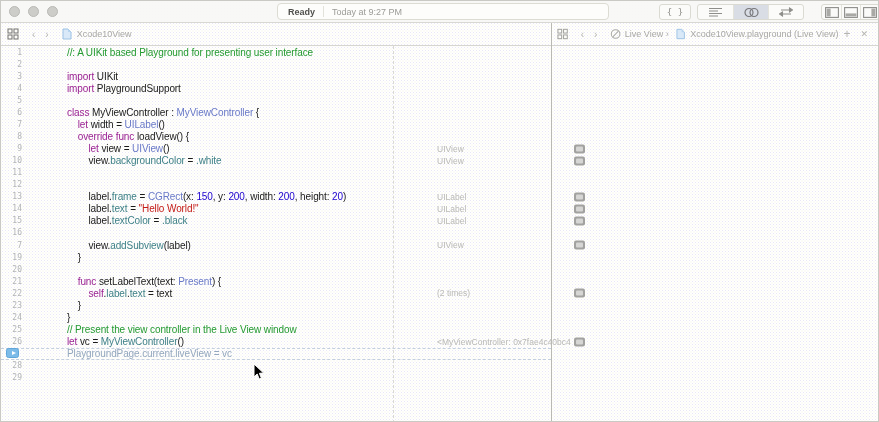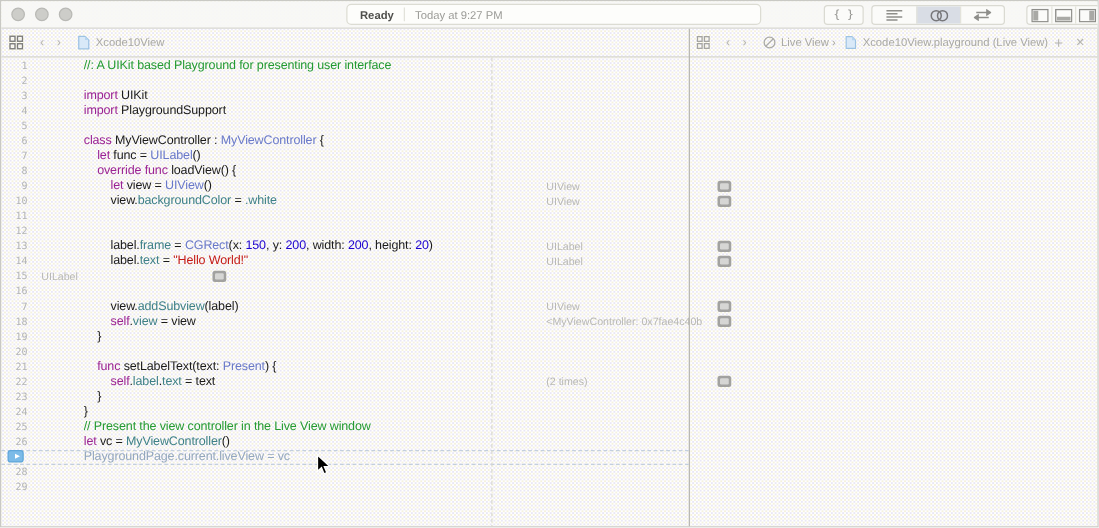--- a/index.html
+++ b/index.html
@@ -249,21 +249,21 @@
             <span class="code"></span>
             <span class="result"></span>
           </div>
           <div class="row">
             <span class="gutter">6</span>
             <span class="code"><span class="tk-k">class</span><span class="tk-d"> MyViewController : </span><span class="tk-t">MyViewController</span><span class="tk-d"> {</span></span>
             <span class="result"></span>
           </div>
           <div class="row">
             <span class="gutter">7</span>
-            <span class="code"><span class="tk-d">    </span><span class="tk-k">let</span><span class="tk-d"> func = </span><span class="tk-t">UILabel</span><span class="tk-d">()</span></span>
+            <span class="code"><span class="tk-d">    </span><span class="tk-k">let</span><span class="tk-d"> width = </span><span class="tk-t">UILabel</span><span class="tk-d">()</span></span>
             <span class="result"></span>
           </div>
           <div class="row">
             <span class="gutter">8</span>
             <span class="code"><span class="tk-d">    </span><span class="tk-k">override func</span><span class="tk-d"> loadView() {</span></span>
             <span class="result"></span>
           </div>
           <div class="row">
             <span class="gutter">9</span>
             <span class="code"><span class="tk-d">        </span><span class="tk-k">let</span><span class="tk-d"> view = </span><span class="tk-t">UIView</span><span class="tk-d">()</span></span>
@@ -289,38 +289,34 @@
             <span class="code"><span class="tk-d">        label.</span><span class="tk-p">frame</span><span class="tk-d"> = </span><span class="tk-t">CGRect</span><span class="tk-d">(x: </span><span class="tk-n">150</span><span class="tk-d">, y: </span><span class="tk-n">200</span><span class="tk-d">, width: </span><span class="tk-n">200</span><span class="tk-d">, height: </span><span class="tk-n">20</span><span class="tk-d">)</span></span>
             <span class="result"><span>UILabel</span><span class="rbtn"></span></span>
           </div>
           <div class="row">
             <span class="gutter">14</span>
             <span class="code"><span class="tk-d">        label.</span><span class="tk-p">text</span><span class="tk-d"> = </span><span class="tk-s">"Hello World!"</span></span>
             <span class="result"><span>UILabel</span><span class="rbtn"></span></span>
           </div>
           <div class="row">
             <span class="gutter">15</span>
+            <span class="code"><span class="tk-d">        label.</span><span class="tk-p">textColor</span><span class="tk-d"> = </span><span class="tk-p">.black</span></span>
             <span class="result"><span>UILabel</span><span class="rbtn"></span></span>
           </div>
           <div class="row">
             <span class="gutter">16</span>
             <span class="code"></span>
             <span class="result"></span>
           </div>
           <div class="row">
             <span class="gutter">7</span>
             <span class="code"><span class="tk-d">        view.</span><span class="tk-p">addSubview</span><span class="tk-d">(label)</span></span>
             <span class="result"><span>UIView</span><span class="rbtn"></span></span>
           </div>
           <div class="row">
-            <span class="gutter">18</span>
-            <span class="code"><span class="tk-d">        </span><span class="tk-k">self</span><span class="tk-d">.</span><span class="tk-p">view</span><span class="tk-d"> = view</span></span>
-            <span class="result"><span>&lt;MyViewController: 0x7fae4c40b</span><span class="rbtn"></span></span>
-          </div>
-          <div class="row">
             <span class="gutter">19</span>
             <span class="code"><span class="tk-d">    }</span></span>
             <span class="result"></span>
           </div>
           <div class="row">
             <span class="gutter">20</span>
             <span class="code"></span>
             <span class="result"></span>
           </div>
           <div class="row">
@@ -344,20 +340,21 @@
             <span class="result"></span>
           </div>
           <div class="row">
             <span class="gutter">25</span>
             <span class="code"><span class="tk-c">// Present the view controller in the Live View window</span></span>
             <span class="result"></span>
           </div>
           <div class="row">
             <span class="gutter">26</span>
             <span class="code"><span class="tk-k">let</span><span class="tk-d"> vc = </span><span class="tk-p">MyViewController</span><span class="tk-d">()</span></span>
+            <span class="result"><span>&lt;MyViewController: 0x7fae4c40bc4</span><span class="rbtn"></span></span>
           </div>
           <div class="row exec">
             <span class="gutter"><span class="play"></span></span>
             <span class="code"><span class="tk-f">PlaygroundPage.current.liveView = vc</span></span>
             <span class="result"></span>
           </div>
           <div class="row">
             <span class="gutter">28</span>
             <span class="code"></span>
             <span class="result"></span>

